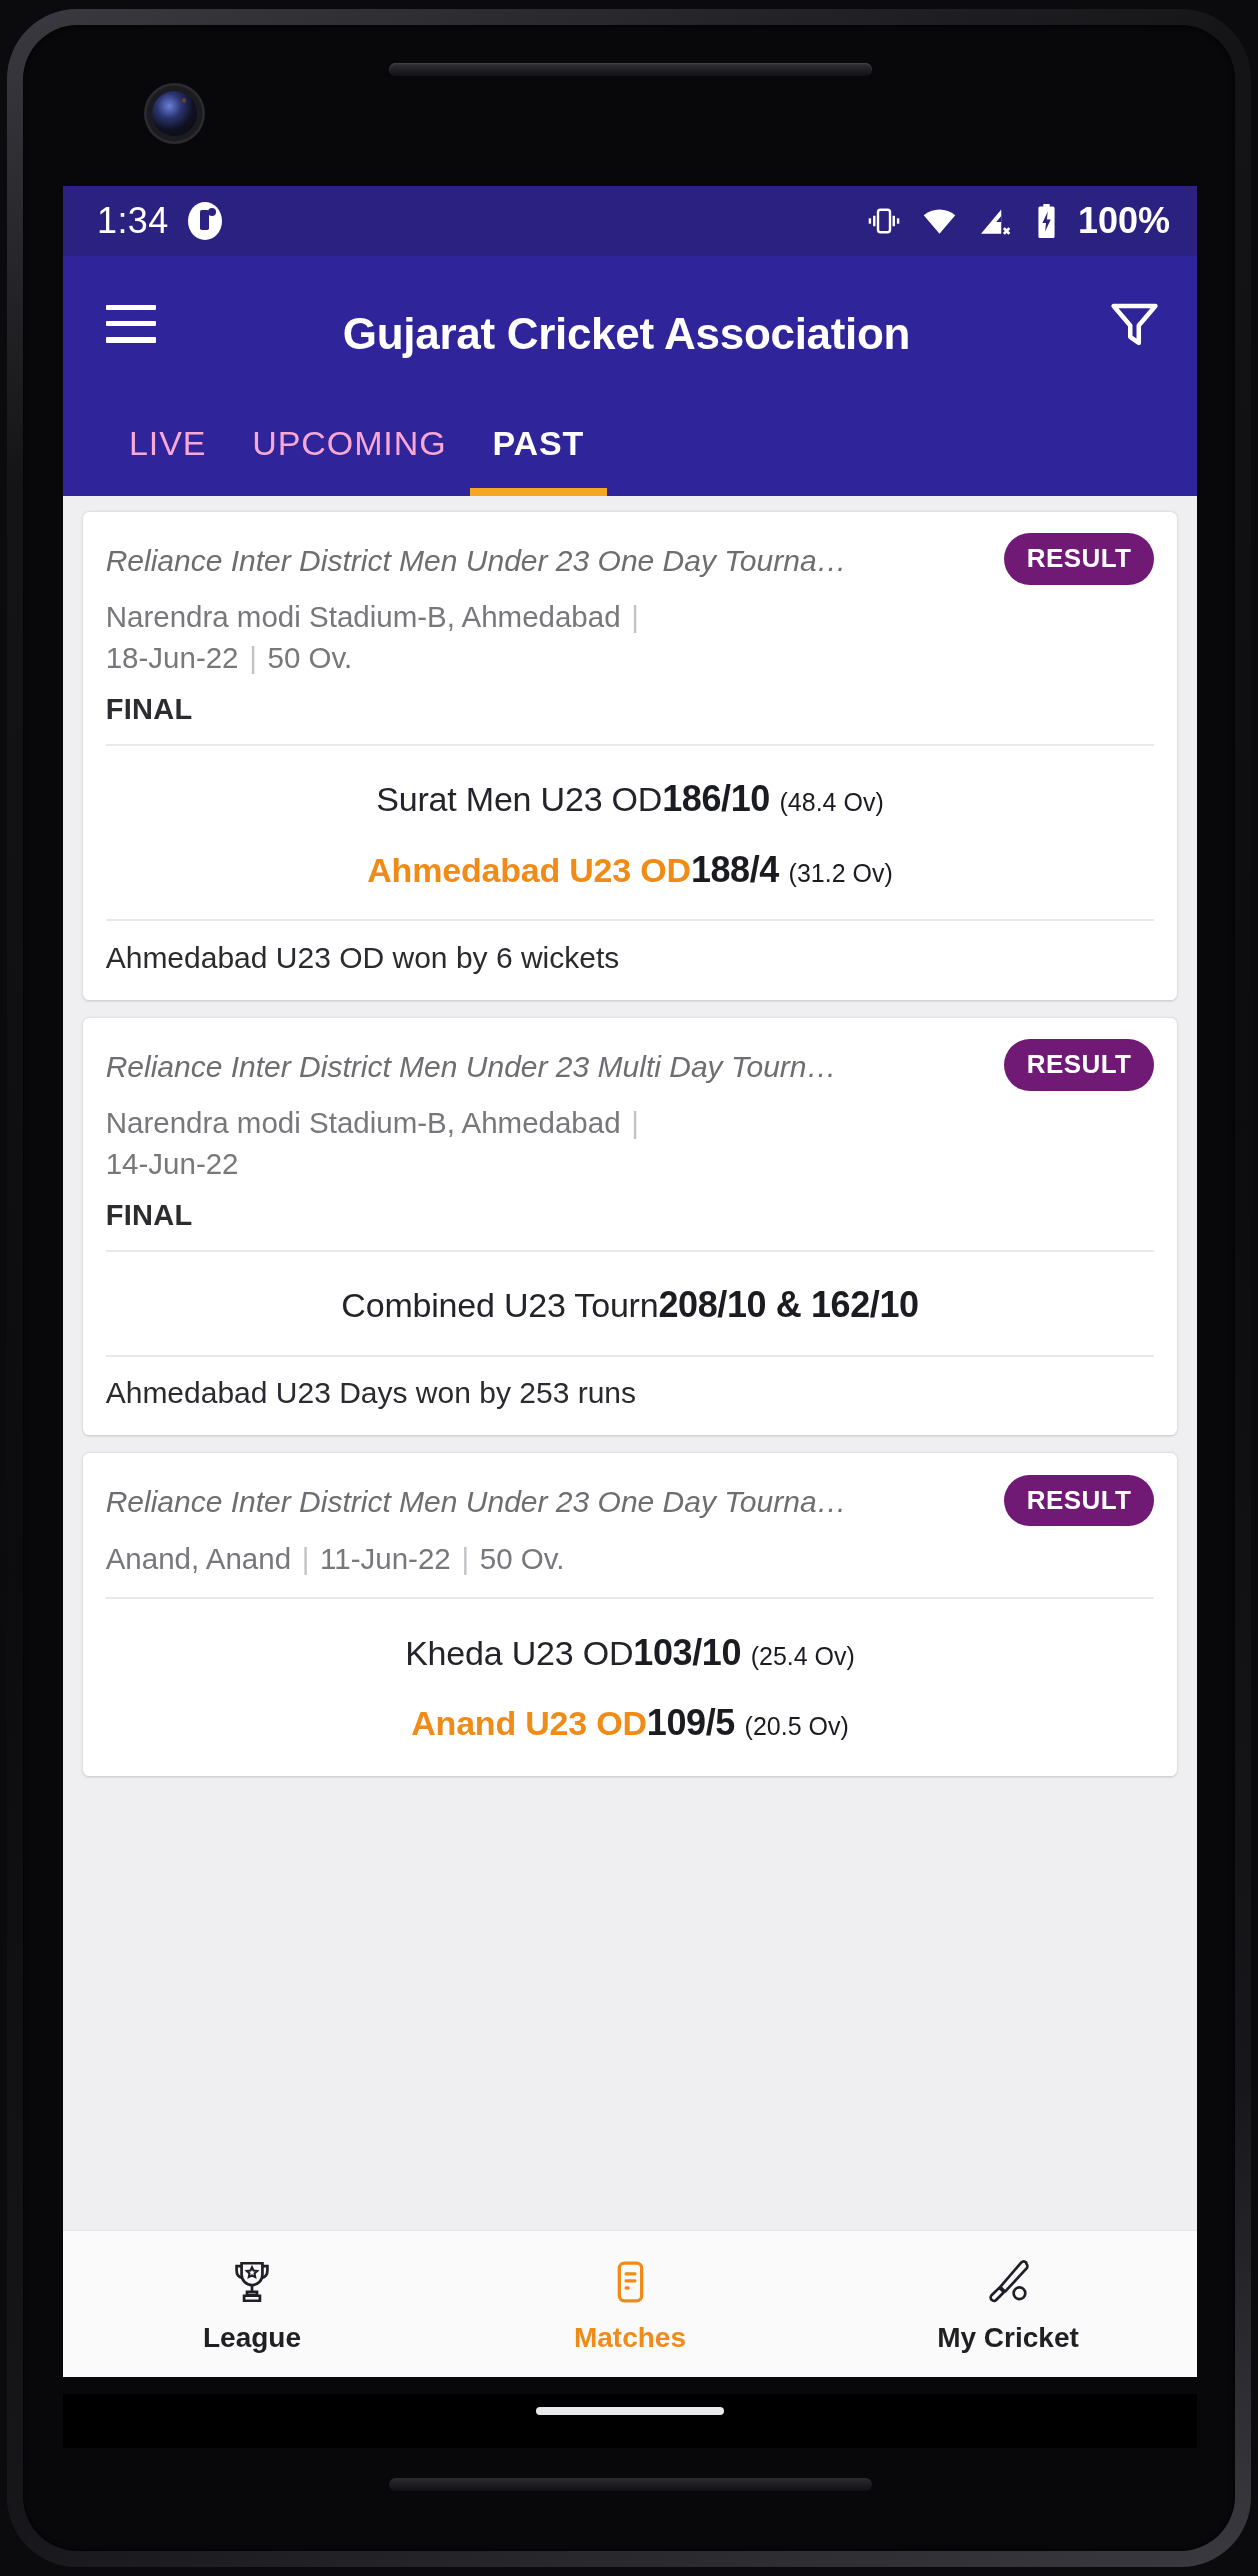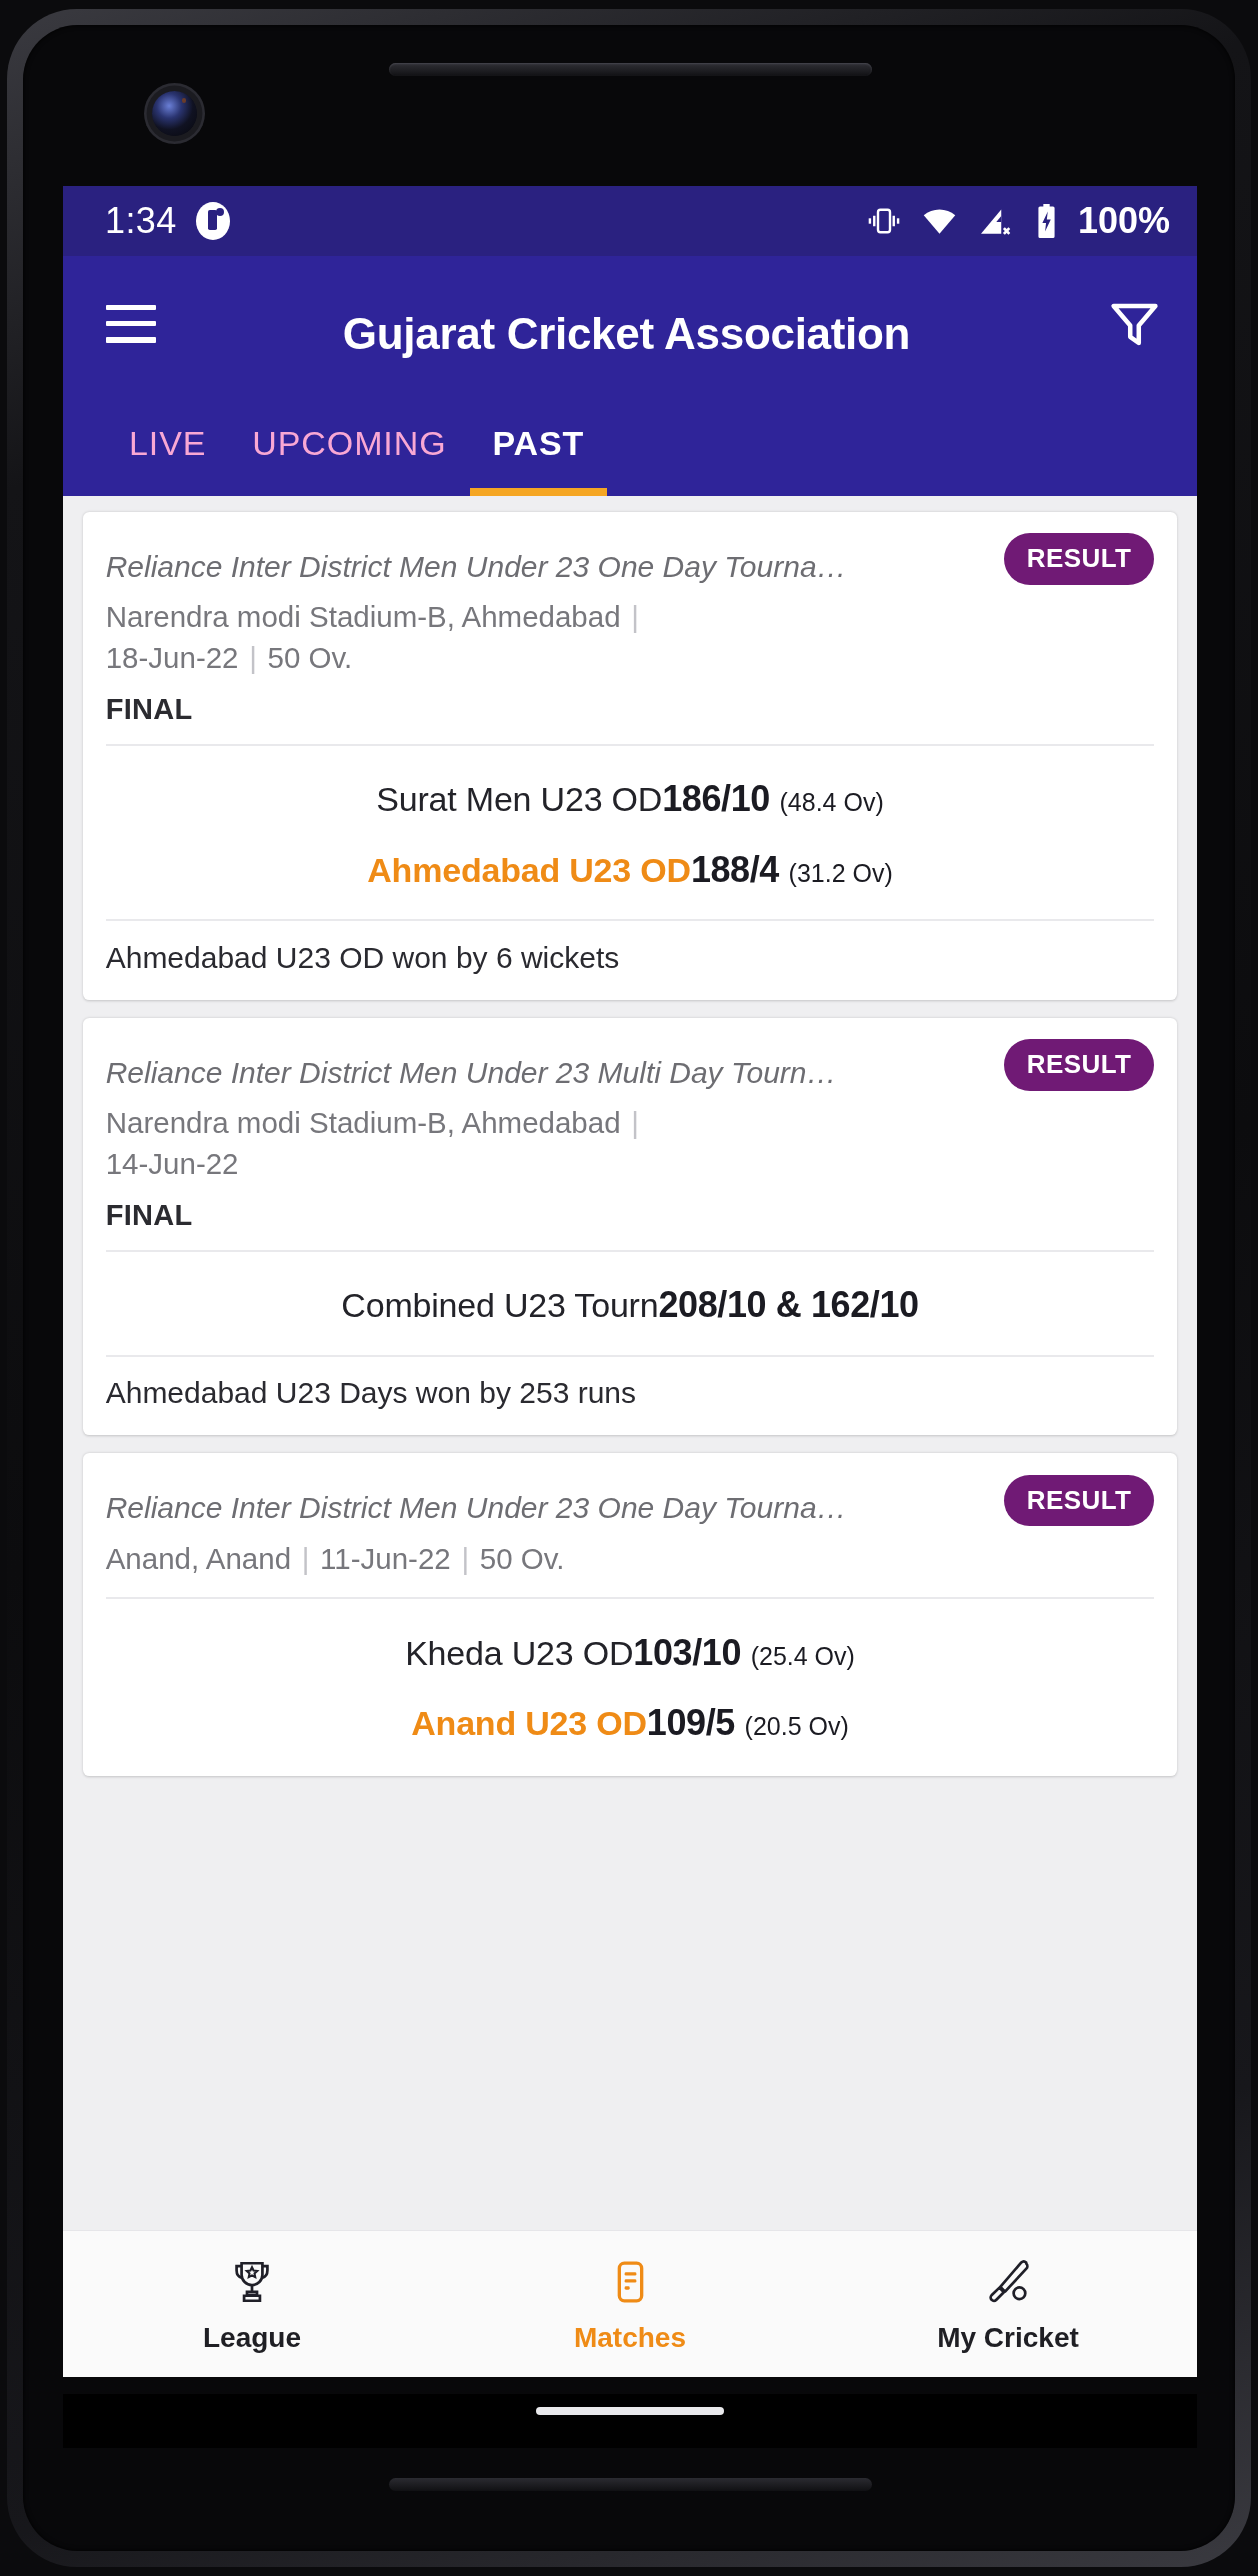--- a/index.html
+++ b/index.html
@@ -73,21 +73,21 @@
   
   .status-bar {
     height: 70px;
     background: #2a2180;
     display: flex;
     align-items: center;
     padding: 0 27px 0 34px;
     color: #ffffff;
   }
   .status-left { display: flex; align-items: center; gap: 19.7px; }
-  .status-time { font-size: 36px; font-weight: 400; letter-spacing: 0.4px; margin-left: 8px; }
+  .status-time { font-size: 36px; font-weight: 400; letter-spacing: 0.4px; }
   .notif-badge {
     width: 34px; height: 38px; border-radius: 50%;
     background: #ffffff; position: relative;
   }
   .notif-badge::after {
     content: ""; position: absolute;
     left: 11.6px; top: 8px; width: 9px; height: 19.7px;
     background: #2a2180; border-radius: 1.8px;
   }
   .notif-badge::before {
@@ -165,21 +165,21 @@
     border-radius: 6.3px;
     box-shadow: 0 0.9px 2.7px rgba(0,0,0,0.18);
     margin-bottom: 18px;
     padding: 0 0 3.6px 0;
   }
 
   .card-head { padding: 25px 23px 18px 23px; }
 
   .tourney-row {
     display: flex;
-    align-items: flex-end;
+    align-items: center;
     gap: 5px;
   }
   .tourney-name {
     flex: 1 1 auto;
     min-width: 0;
     font-size: 30px;
     font-style: italic;
     color: #6d6d72;
     white-space: nowrap;
     overflow: hidden;

